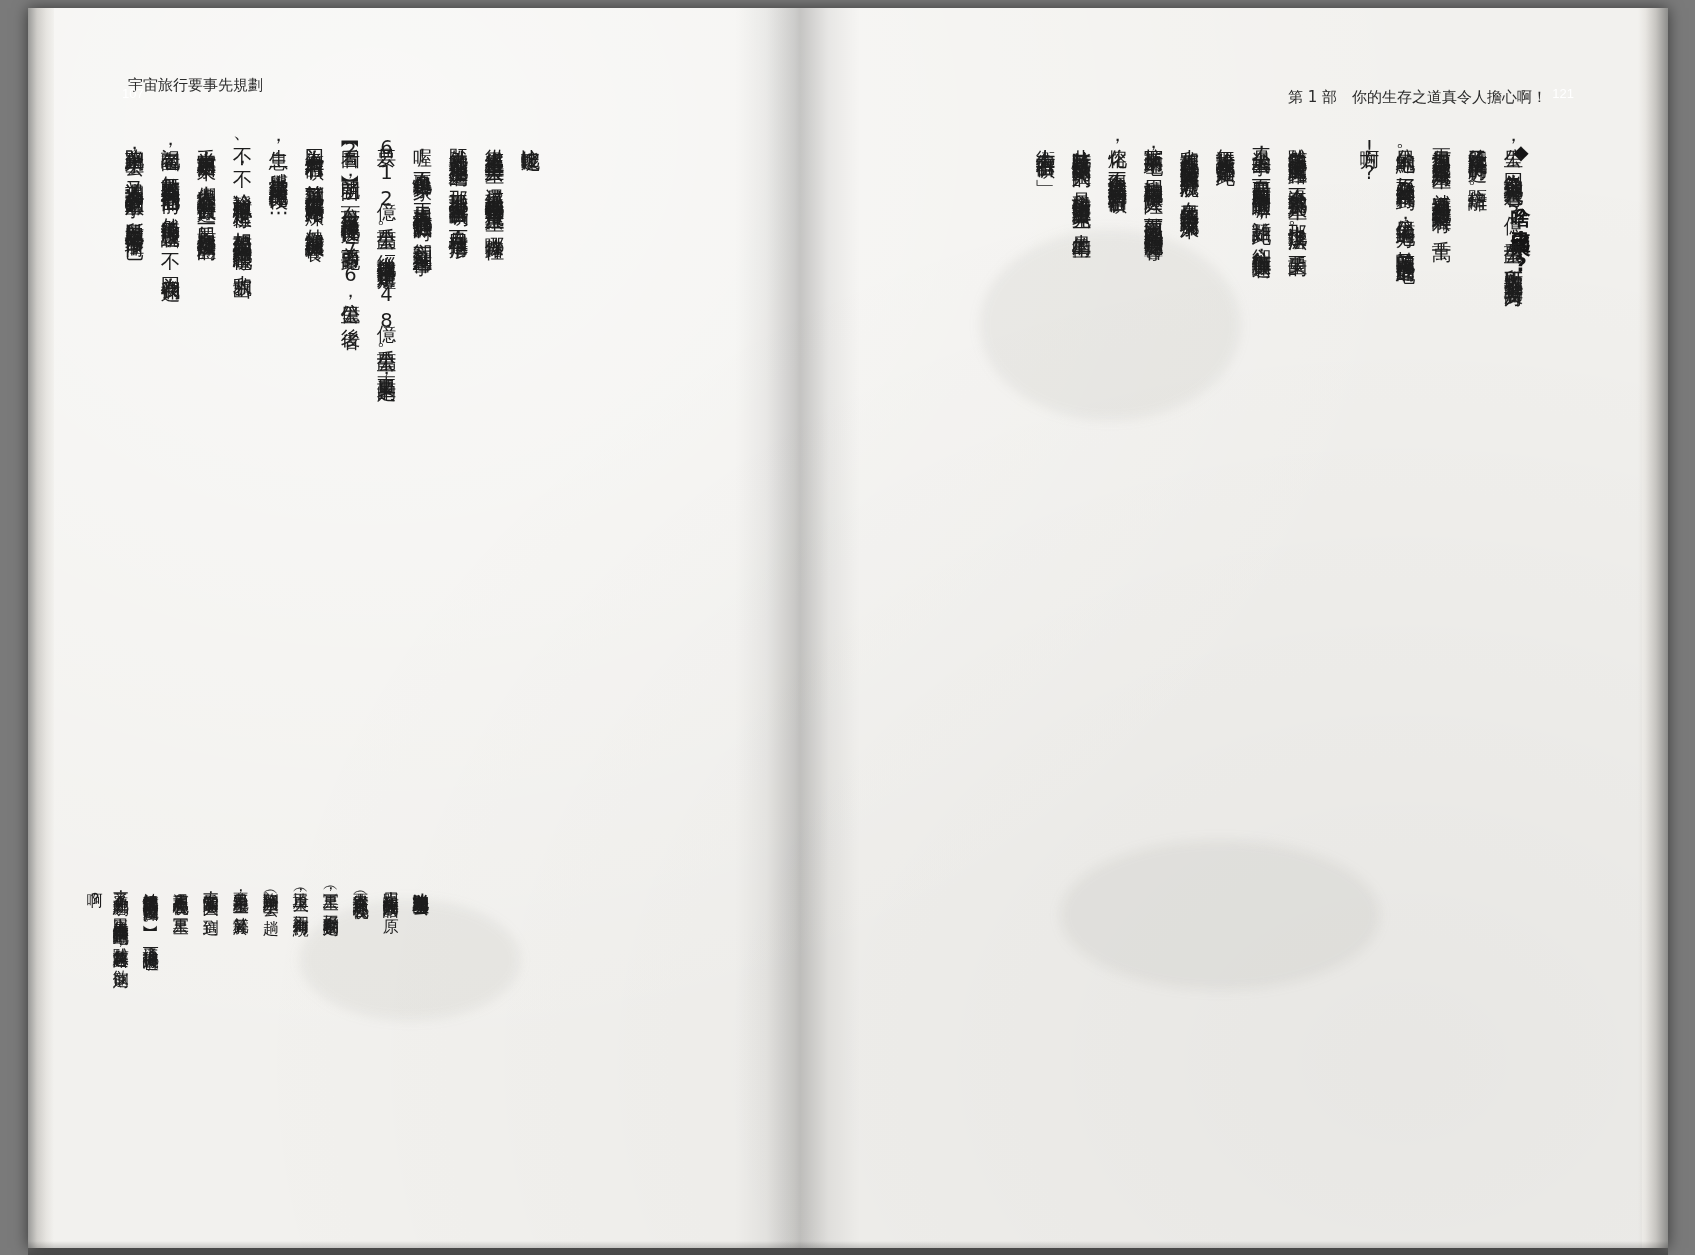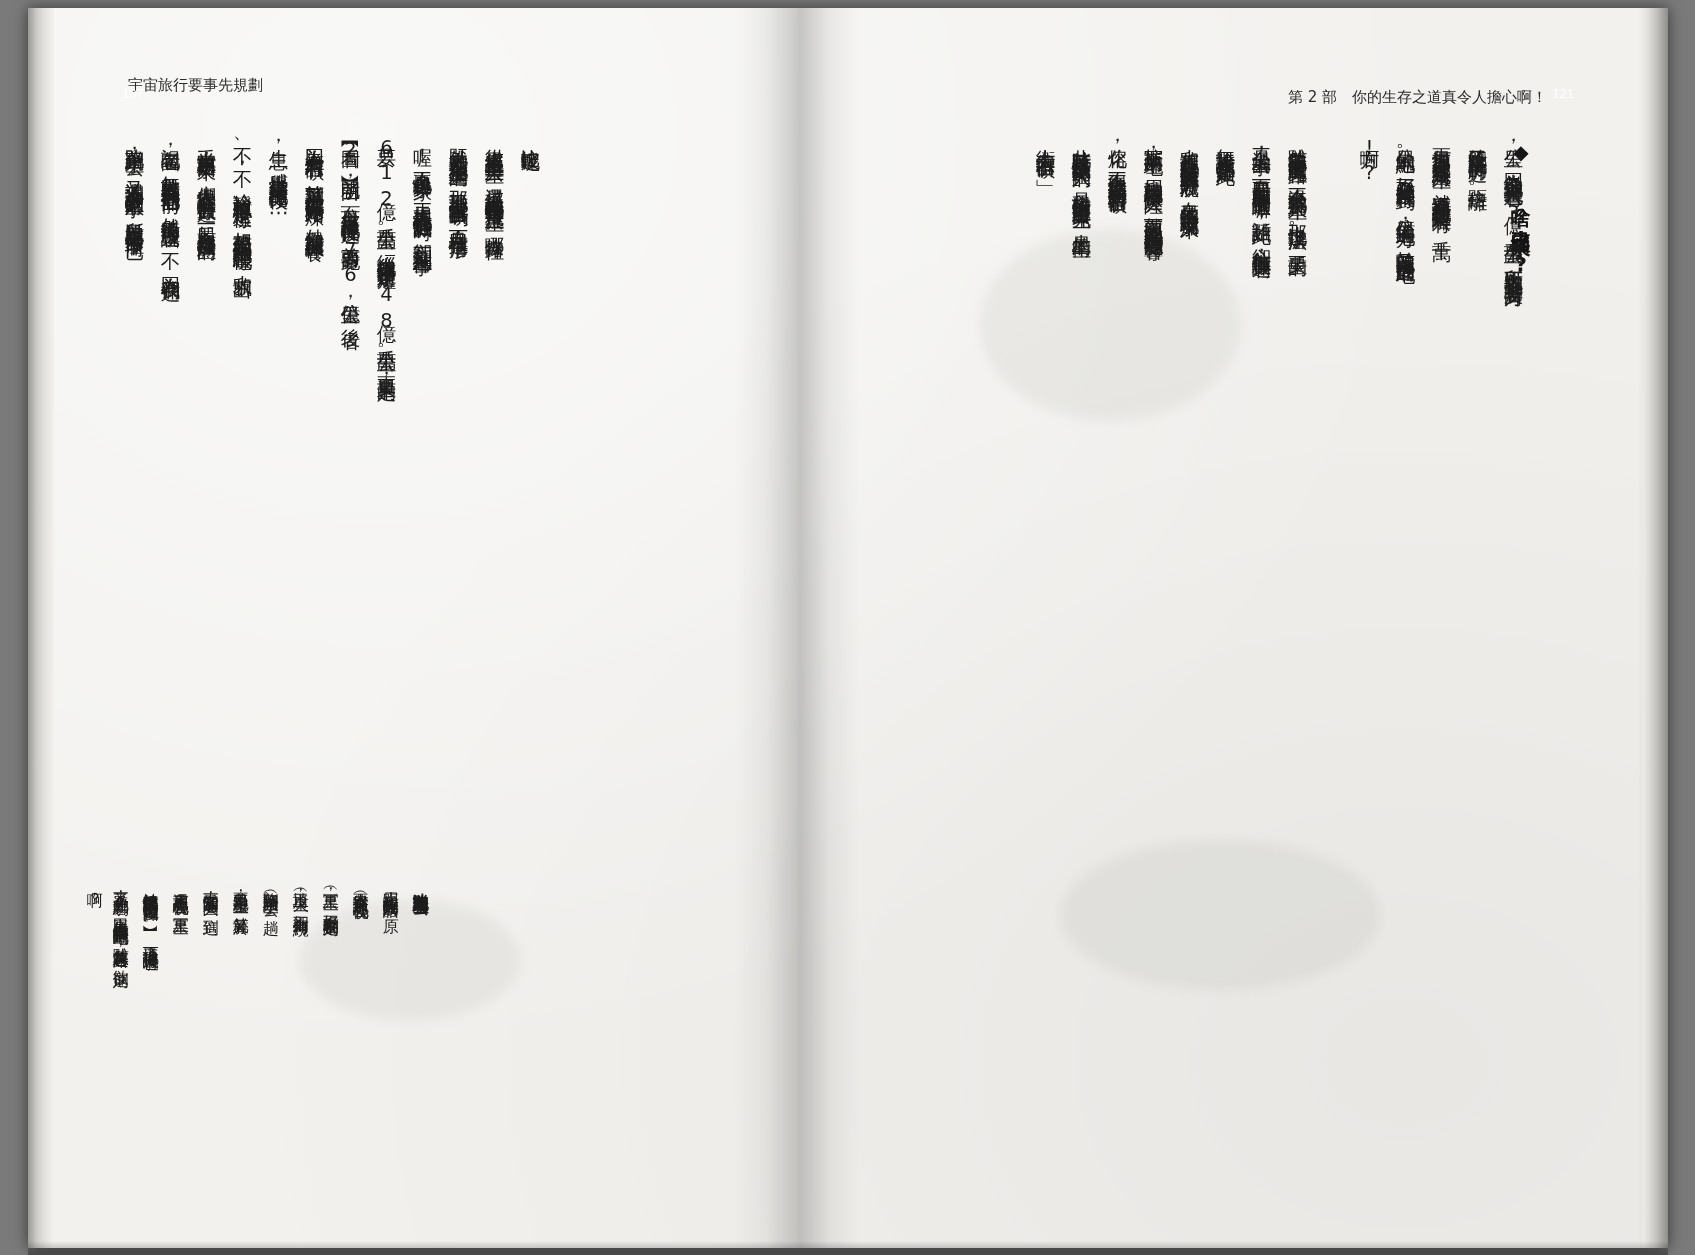--- a/index.html
+++ b/index.html
@@ -157,21 +157,21 @@
   <div class="scan"></div>
   <div class="edge-left"></div>
   <div class="edge-right"></div>
   <div class="paper-tint"></div>
 
   <div class="blot" style="left:980px;top:230px;width:260px;height:190px;"></div>
   <div class="blot" style="left:1060px;top:840px;width:320px;height:150px;"></div>
   <div class="blot" style="left:300px;top:900px;width:220px;height:120px;"></div>
 
   <div class="p106">
-    <div class="runhead" id="runhead-right">第 2 部　你的生存之道真令人擔心啊！</div>
+    <div class="runhead" id="runhead-right">第 1 部　你的生存之道真令人擔心啊！</div>
     <div class="folio" id="folio-right">121</div>
 
     <div class="heading" style="right:160px;top:140px;">◆ 啥？已經回來了!?</div>
 
     <div class="vcol" style="right:172px;">公里，因為從地球到火星也只有2億3千萬公里，所以大和號是一直朝著反方向</div>
     <div class="vcol" style="right:208px;">航行了跳躍飛行的將近4倍距離。</div>
     <div class="vcol" style="right:244px;">更何況如果從火星一直線飛向木星，就會通過距離地球最短距離只有7千萬</div>
     <div class="vcol" style="right:280px;">公里的地點。好不容易才跳躍飛行到2億公里遠的地方，幹嘛又跑回這麼近的地</div>
     <div class="vcol" style="right:316px;">方啊!?</div>
     <div class="vcol" style="right:388px;">雖然白跑了這麼遠的冤枉路，不過既然都到了木星，那也沒辦法了。重要的</div>

